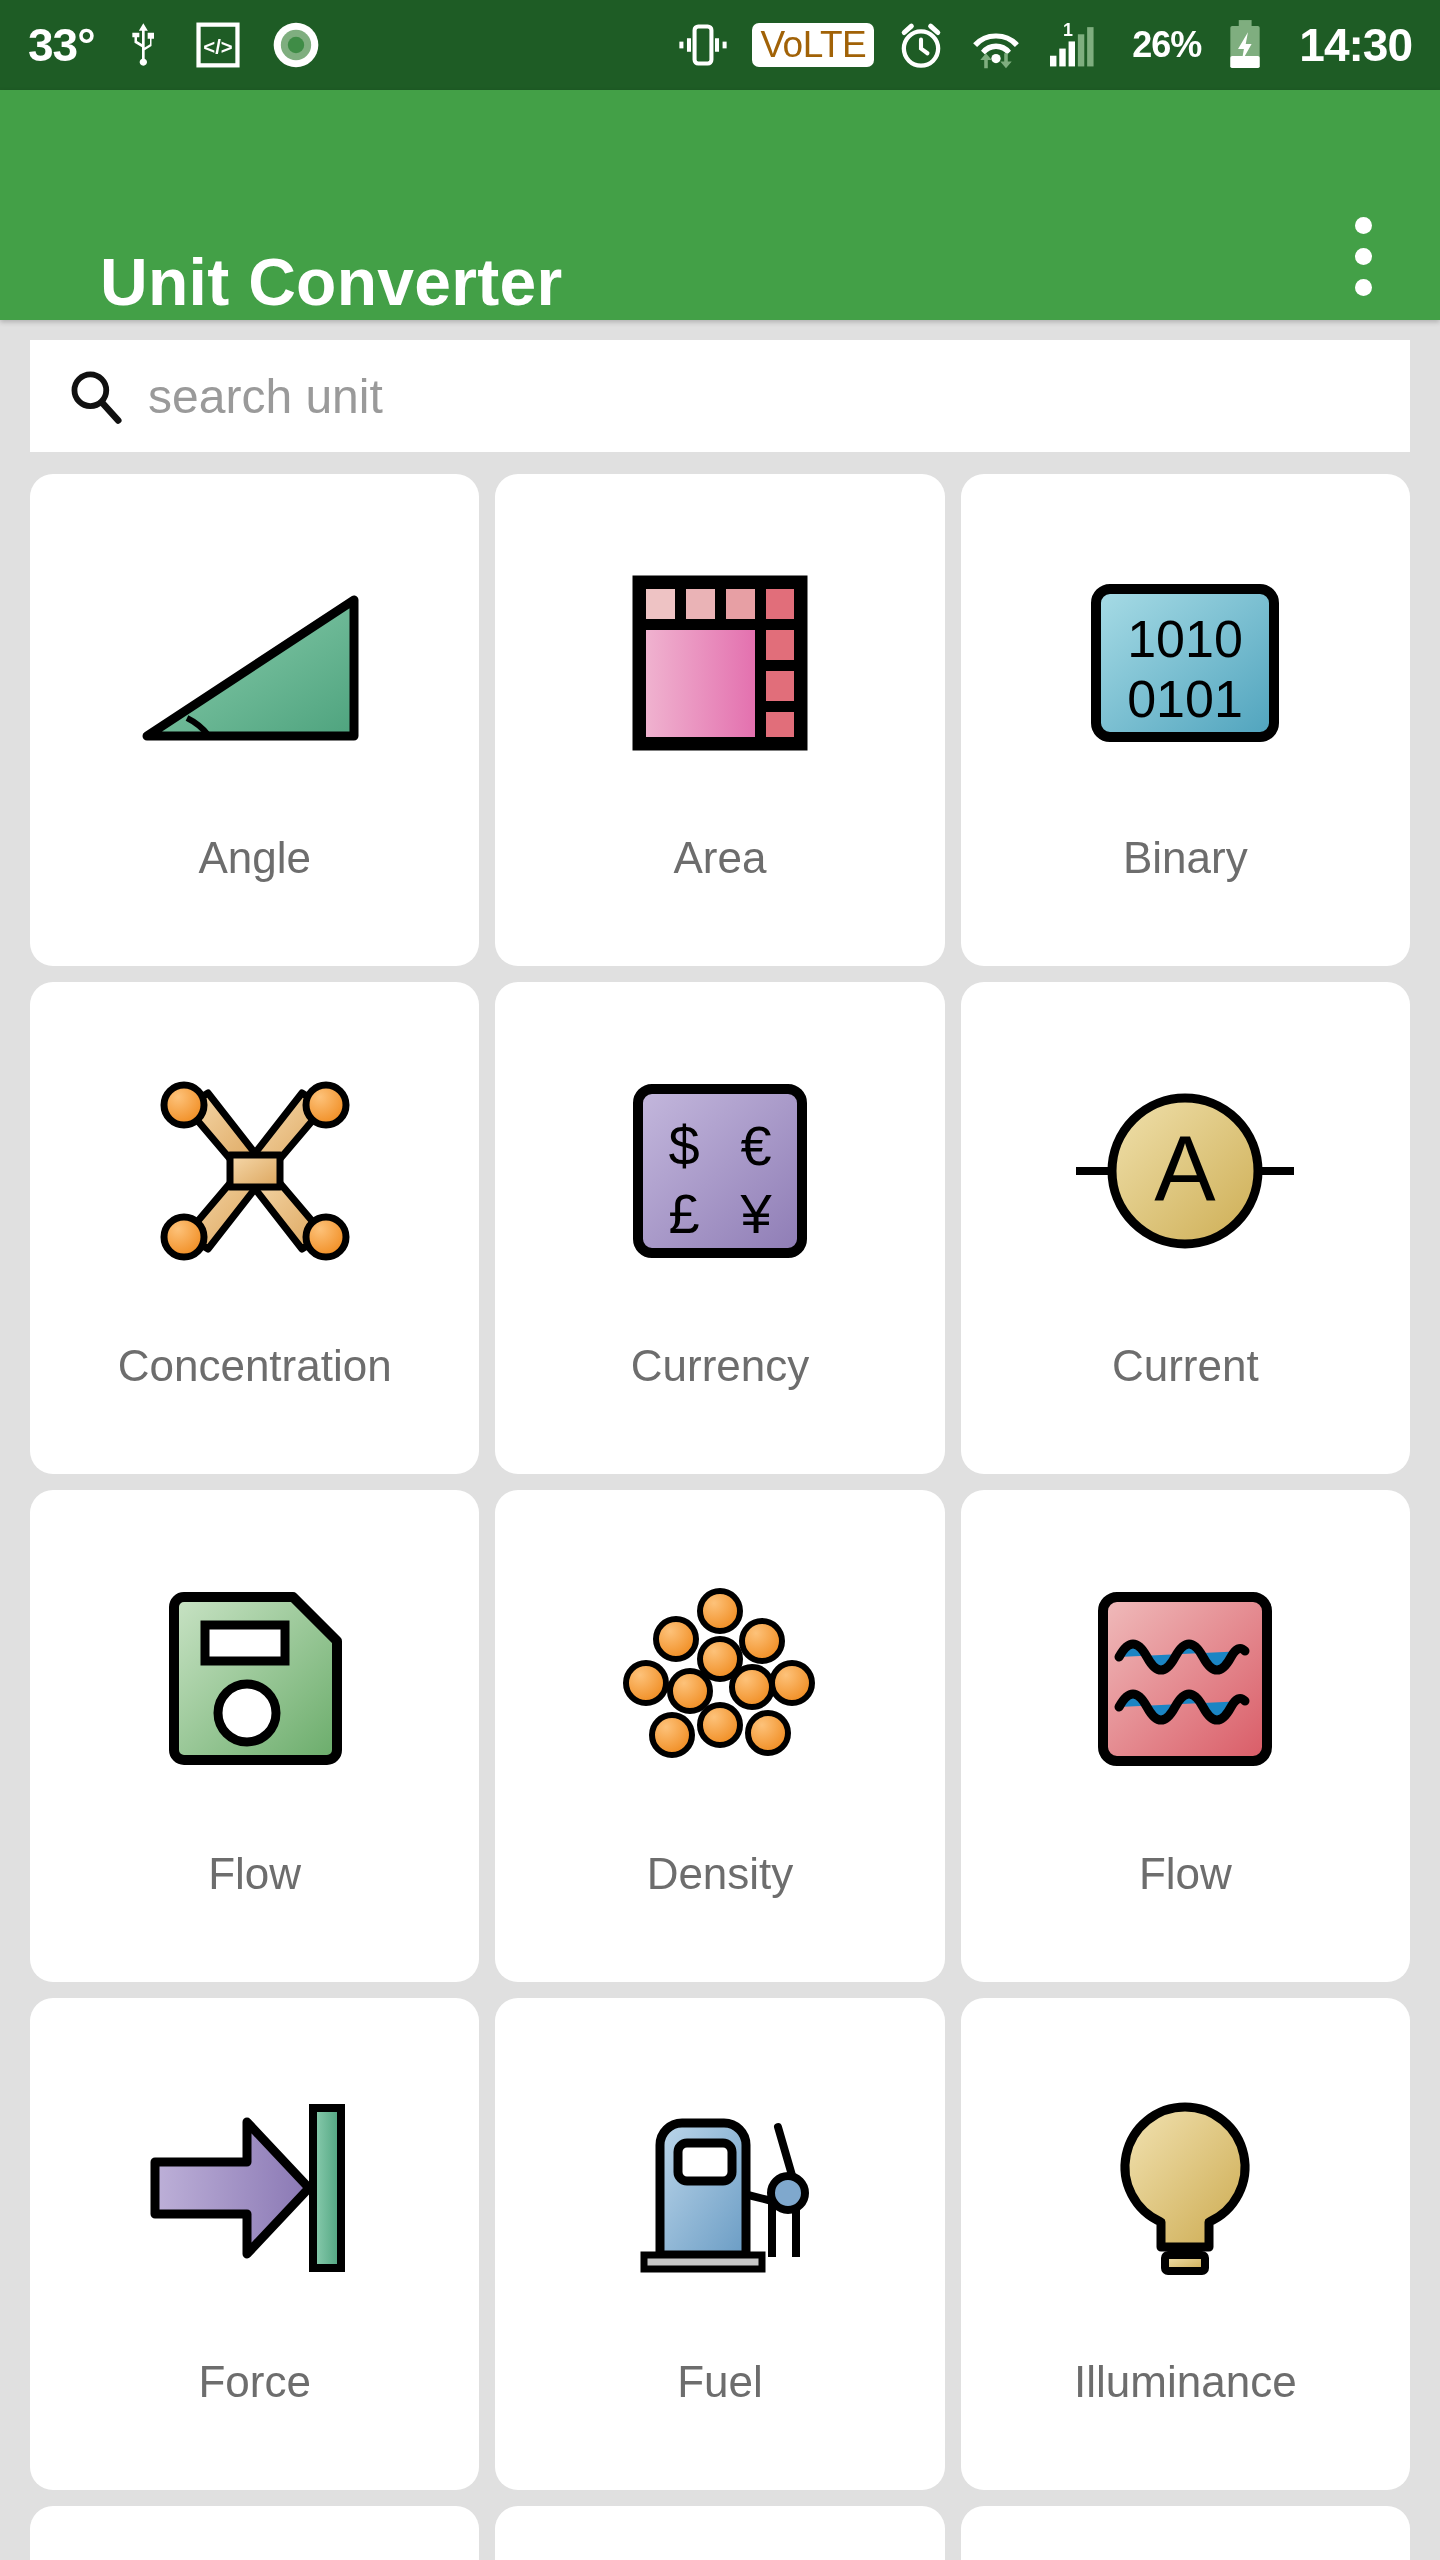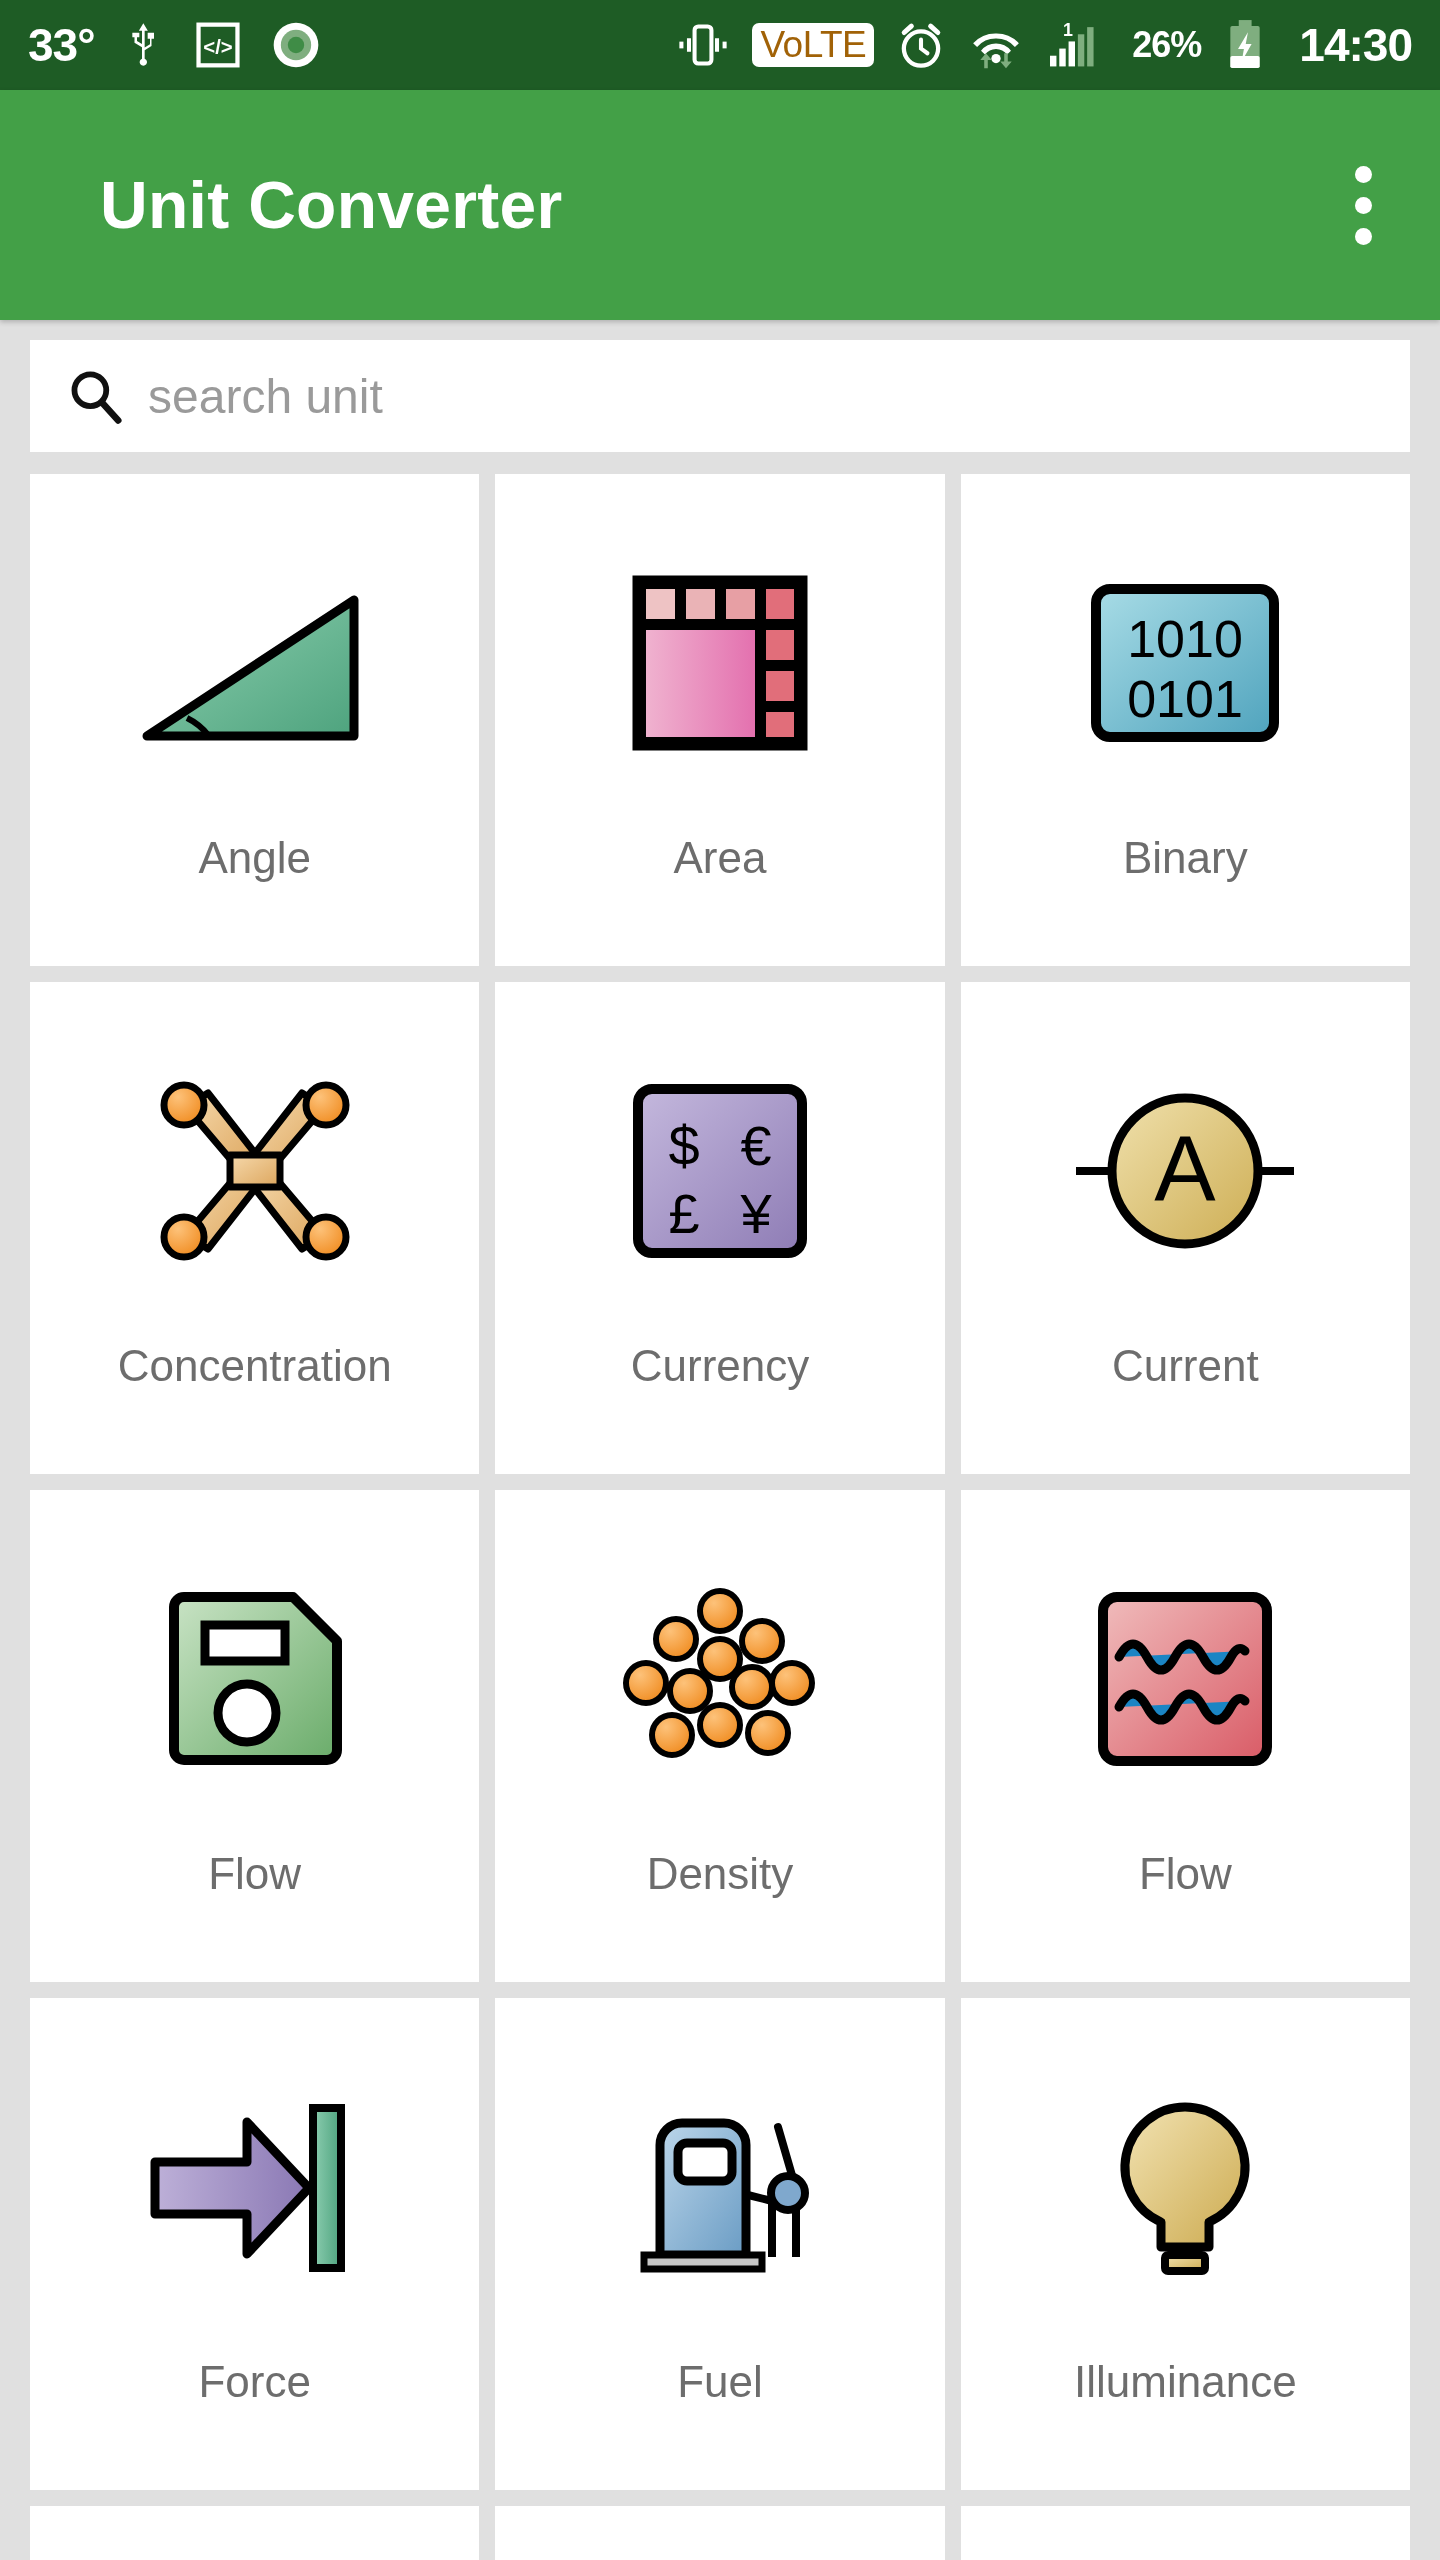--- a/index.html
+++ b/index.html
@@ -59,21 +59,21 @@
     padding: 3px 8px 4px 8px;
     letter-spacing: -0.5px;
     line-height: 1;
   }
 
   
   .app-bar {
     height: 230px;
     background: #43a047;
     display: flex;
-    align-items: center;
+    align-items: flex-end;
     padding: 0 46px 0 100px;
     box-shadow: 0 2px 5px rgba(0,0,0,0.22);
     position: relative;
     z-index: 5;
   }
   .app-title {
     color: #ffffff;
     font-size: 66px;
     font-weight: bold;
     letter-spacing: 0.3px;
@@ -125,20 +125,21 @@
   }
   .tile {
     background: #ffffff;
     height: 492px;
     display: flex;
     flex-direction: column;
     align-items: center;
     justify-content: flex-start;
     cursor: pointer;
     overflow: hidden;
+    border-radius: 23px;
   }
   .tile-icon {
     flex: 1 1 auto;
     display: flex;
     align-items: center;
     justify-content: center;
     width: 100%;
     padding-top: 16px;
   }
   .tile-icon svg { display: block; }

